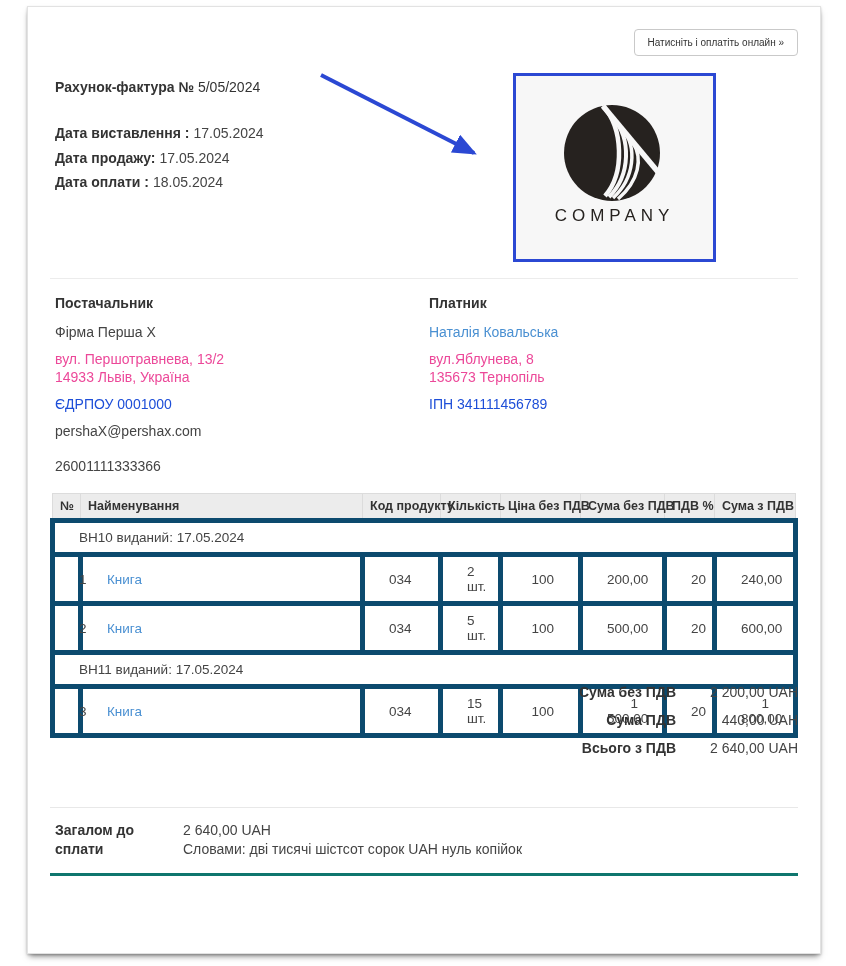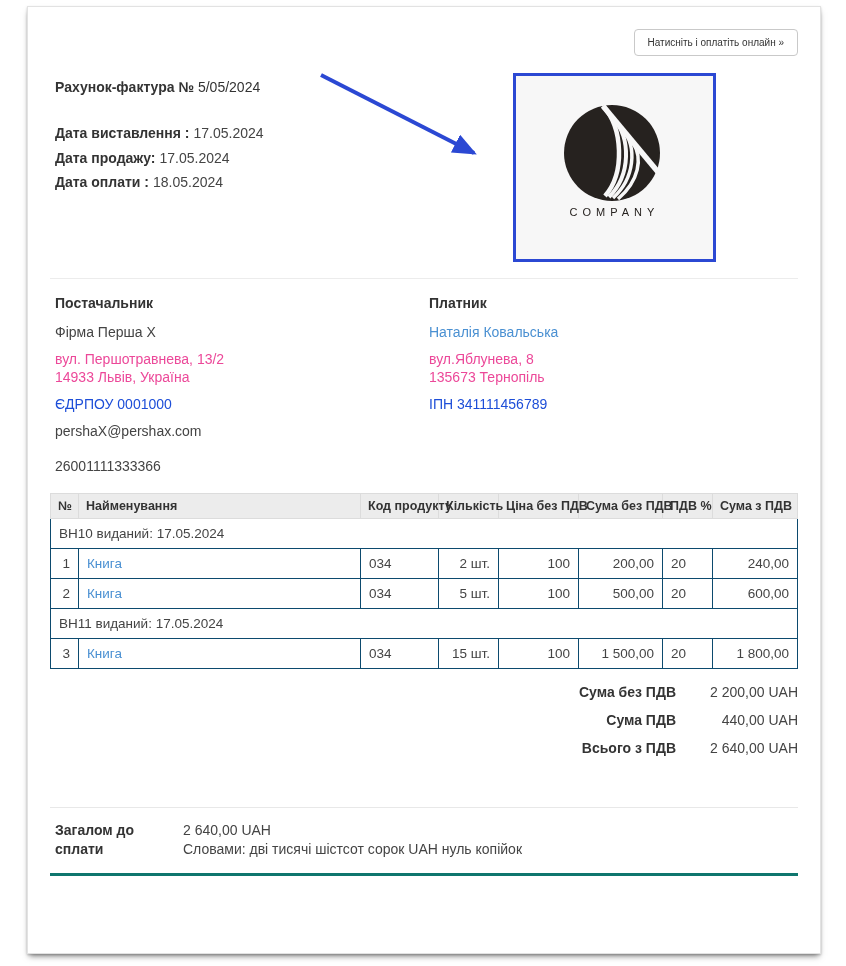--- a/index.html
+++ b/index.html
@@ -32,21 +32,21 @@
   .f-row .v { margin-left: 4px; color: #444; }
   .arrow-svg { position: absolute; left: 288px; top: 60px; }
   .logo-box {
     position: absolute; left: 485px; top: 66px;
     width: 203px; height: 189px;
     border: 3px solid #2b48d3; background: #f7f7f7;
     overflow: hidden;
   }
   .logo-text {
     position: absolute; left: 0; right: 0; top: 130px;
-    text-align: center; font-size: 11px; letter-spacing: 5px;
+    text-align: center; font-size: 17px; letter-spacing: 5px;
     color: #26221f;
   }
   .divider { position: absolute; left: 22px; right: 22px; top: 271px; border-top: 1px solid #ececec; }
   .parties { position: absolute; left: 27px; right: 24px; top: 288px; display: flex; }
   .party-supplier { width: 374px; }
   .party-payer { flex: 1; }
   .party-title { font-weight: bold; margin-bottom: 13px; }
   .party-name { margin-bottom: 10px; color: #444; }
   .addr { line-height: 18px; color: #ec4899; }
   .taxid { margin-top: 10px; color: #1d4ed8; }
@@ -56,28 +56,28 @@
   table.items {
     position: absolute; left: 22px; top: 486px;
     width: 748px; border-collapse: collapse; table-layout: fixed;
   }
   table.items th {
     background: #ececec; border: 1px solid #dcdcdc;
     font-size: 12.5px; font-weight: bold; color: #333;
     padding: 5px 7px; white-space: nowrap;
   }
   table.items td {
-    border: 1px solid #0c4a6e; font-size: 13.5px; color: #444;
-    padding: 7px 8px; background: #fff;
+    border: 5px solid #0c4a6e; font-size: 13.5px; color: #444;
+    padding: 7px 24px; background: #fff;
   }
   td.group-cell { padding: 7px 10px; font-size: 14px; color: #333; }
   .c-num   { width: 28px;  text-align: right; }
   .c-name  { width: 282px; text-align: left; }
   .c-code  { width: 78px;  text-align: left; }
-  .c-qty   { width: 60px;  text-align: right; }
+  .c-qty   { width: 60px;  text-align: center; }
   .c-price { width: 80px;  text-align: right; }
   .c-net   { width: 84px;  text-align: right; }
   .c-vat   { width: 50px;  text-align: left; }
   .c-gross { text-align: right; }
   th.c-num, th.c-name { text-align: left; }
   td.c-name { padding-left: 10px; }
   .totals { position: absolute; right: 22px; top: 676px; }
   .t-row { display: flex; justify-content: flex-end; margin-bottom: 9px; line-height: 19px; }
   .t-label { font-weight: bold; color: #333; text-align: right; }
   .t-value { width: 122px; text-align: right; color: #444; }

